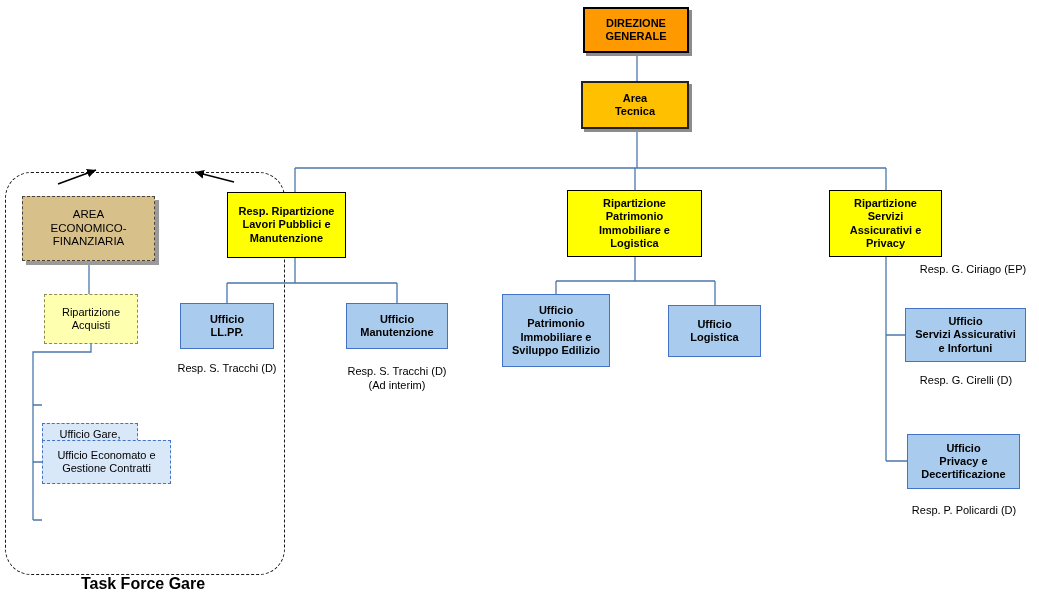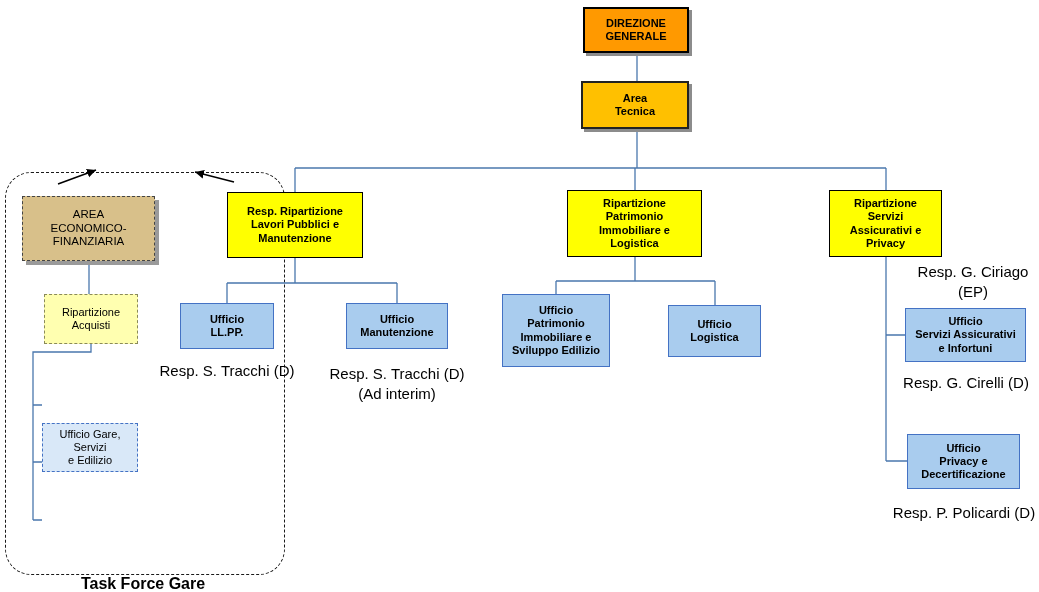--- a/index.html
+++ b/index.html
@@ -11,21 +11,21 @@
   .box{position:absolute;z-index:3;display:flex;align-items:center;justify-content:center;
        text-align:center;font-size:11px;font-weight:bold;line-height:1.2;padding:2px;box-sizing:border-box;}
   .ln{display:block;}
   .b-orange{background:var(--orange,#FF9900);border:2px solid #000;box-shadow:3px 3px 0 #8c8c8c;}
   .b-amber{background:var(--amber,#FFC000);border:2px solid #222;box-shadow:3px 3px 0 #8c8c8c;}
   .b-yellow{background:var(--yellow,#FFFF00);border:1.5px solid #000;}
   .b-blue{background:var(--blue-fill,#A9CCEE);border:1.5px solid var(--blue-border,#4472C4);}
   .b-tan{background:var(--tan,#D8C08A);border:1px dashed #444;box-shadow:4px 4px 0 #9a9a9a;font-weight:normal;}
   .b-paleyellow{background:var(--pale-yellow,#FFFFB0);border:1px dashed #8a8a5a;font-weight:normal;}
   .b-paleblue{background:var(--pale-blue,#D9E8F8);border:1px dashed var(--blue-border,#4472C4);font-weight:normal;}
-  .resp{position:absolute;z-index:3;font-size:15px;text-align:center;line-height:1.3;}
+  .resp{position:absolute;z-index:3;font-size:11px;text-align:center;line-height:1.3;}
   .taskforce-rect{position:absolute;left:5px;top:172px;width:280px;height:403px;z-index:1;
        border:1.5px dashed #1a1a1a;border-radius:26px;box-sizing:border-box;}
   .tf-label{position:absolute;left:63px;top:575px;width:160px;z-index:3;
        font-size:16px;font-weight:bold;text-align:center;}
 </style>
 </head>
 <body>
 
 <div class="canvas">
 
@@ -65,21 +65,21 @@
     </div>
   </div>
 
   <div class="box b-amber" style="left:581px;top:81px;width:108px;height:48px;">
     <div>
       <span class="ln">Area</span>
       <span class="ln">Tecnica</span>
     </div>
   </div>
 
-  <div class="box b-yellow" style="left:227px;top:192px;width:136px;height:66px;">
+  <div class="box b-yellow" style="left:227px;top:192px;width:119px;height:66px;">
     <div>
       <span class="ln">Resp. Ripartizione</span>
       <span class="ln">Lavori Pubblici e</span>
       <span class="ln">Manutenzione</span>
     </div>
   </div>
 
   <div class="box b-yellow" style="left:567px;top:190px;width:135px;height:67px;">
     <div>
       <span class="ln">Ripartizione</span>
@@ -169,17 +169,23 @@
   </div>
 
   <div class="box b-paleblue" style="left:42px;top:380px;width:96px;height:49px;margin-top:43px;">
     <div>
       <span class="ln">Ufficio Gare,</span>
       <span class="ln">Servizi</span>
       <span class="ln">e Edilizio</span>
     </div>
   </div>
 
+  <div class="box b-paleblue" style="left:42px;top:440px;width:129px;height:44px;">
+    <div>
+      <span class="ln">Ufficio Economato e</span>
+      <span class="ln">Gestione Contratti</span>
+    </div>
+  </div>
 
 
   <div class="tf-label">Task Force Gare</div>
 
 </div>
 
 </body></html>

